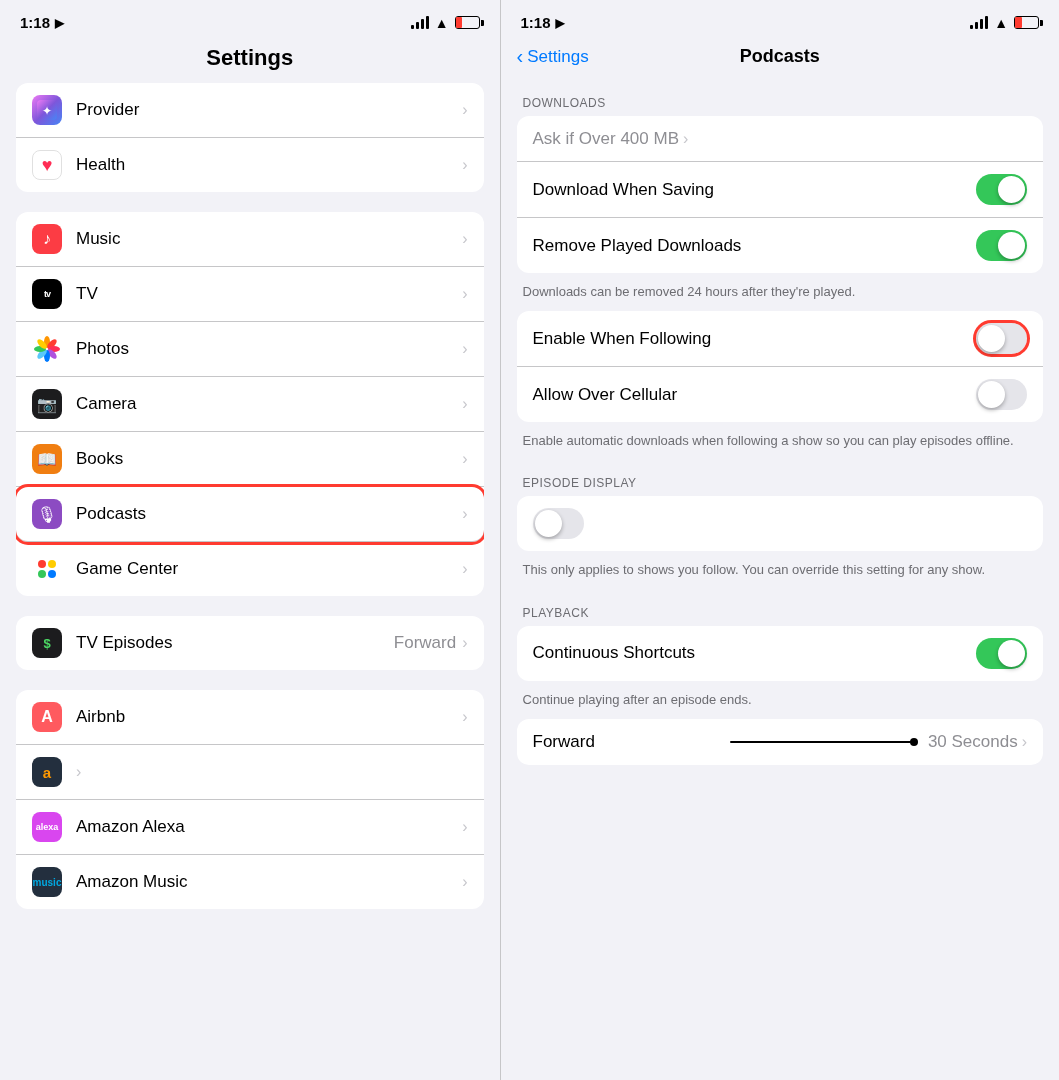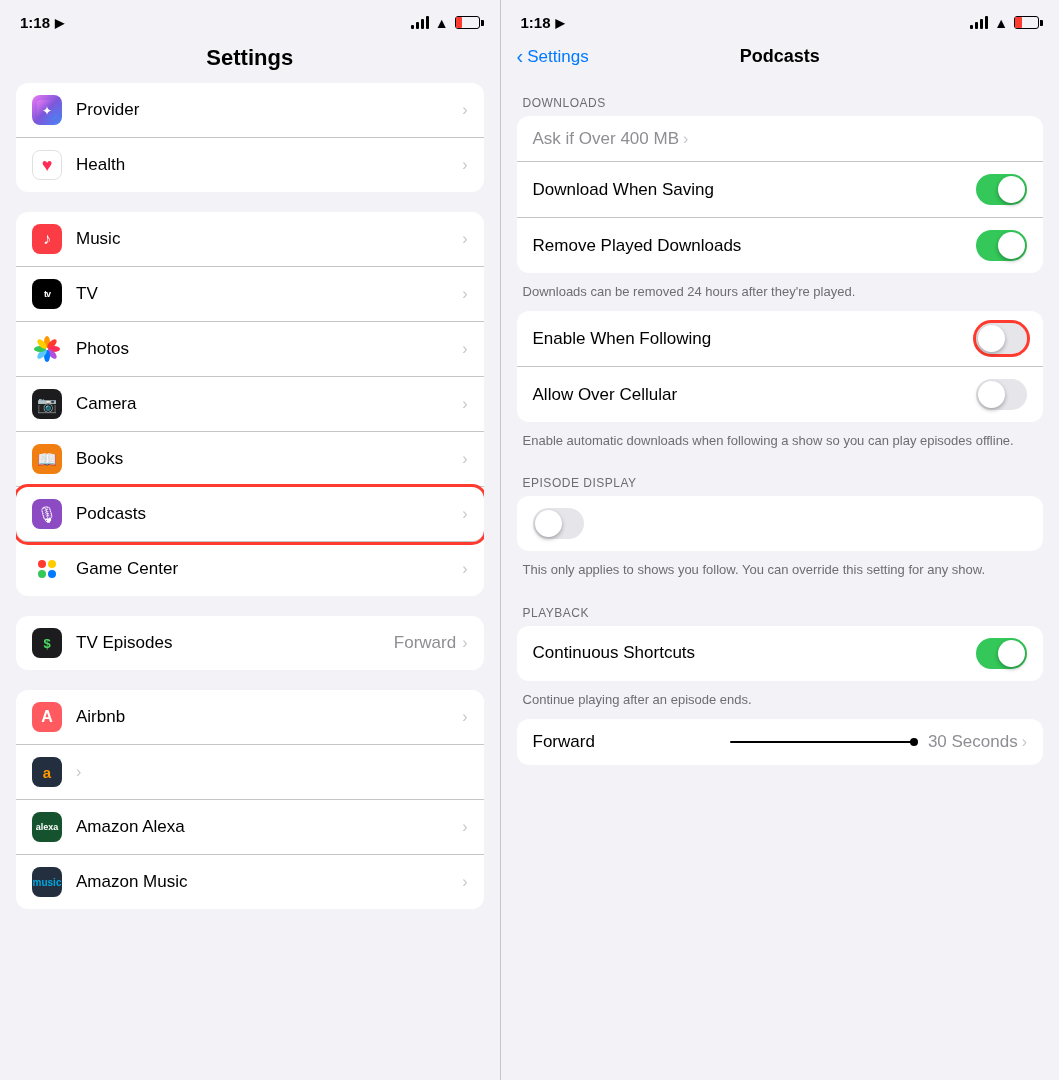--- a/index.html
+++ b/index.html
@@ -84,21 +84,21 @@
     .icon-music { background: #fc3c44; }
     .icon-tv { background: #000; }
     .icon-photos { background: #fff; }
     .icon-camera { background: #1c1c1e; }
     .icon-books { background: #f07e11; }
     .icon-podcasts { background: #8c4bc2; }
     .icon-gamecenter { background: #fff; }
     .icon-tvprovider { background: #1c1c1e; }
     .icon-airbnb { background: #ff5a5f; }
     .icon-amazon { background: #232f3e; }
-    .icon-amazonalexa { background: #14532d; }
+    .icon-amazonalexa { background: #d946ef; }
     .icon-amazonmusic { background: #232f3e; }
 
     .row-label {
       flex: 1;
       font-size: 17px;
       color: #000;
     }
     .row-value {
       font-size: 17px;
       color: #8e8e93;

